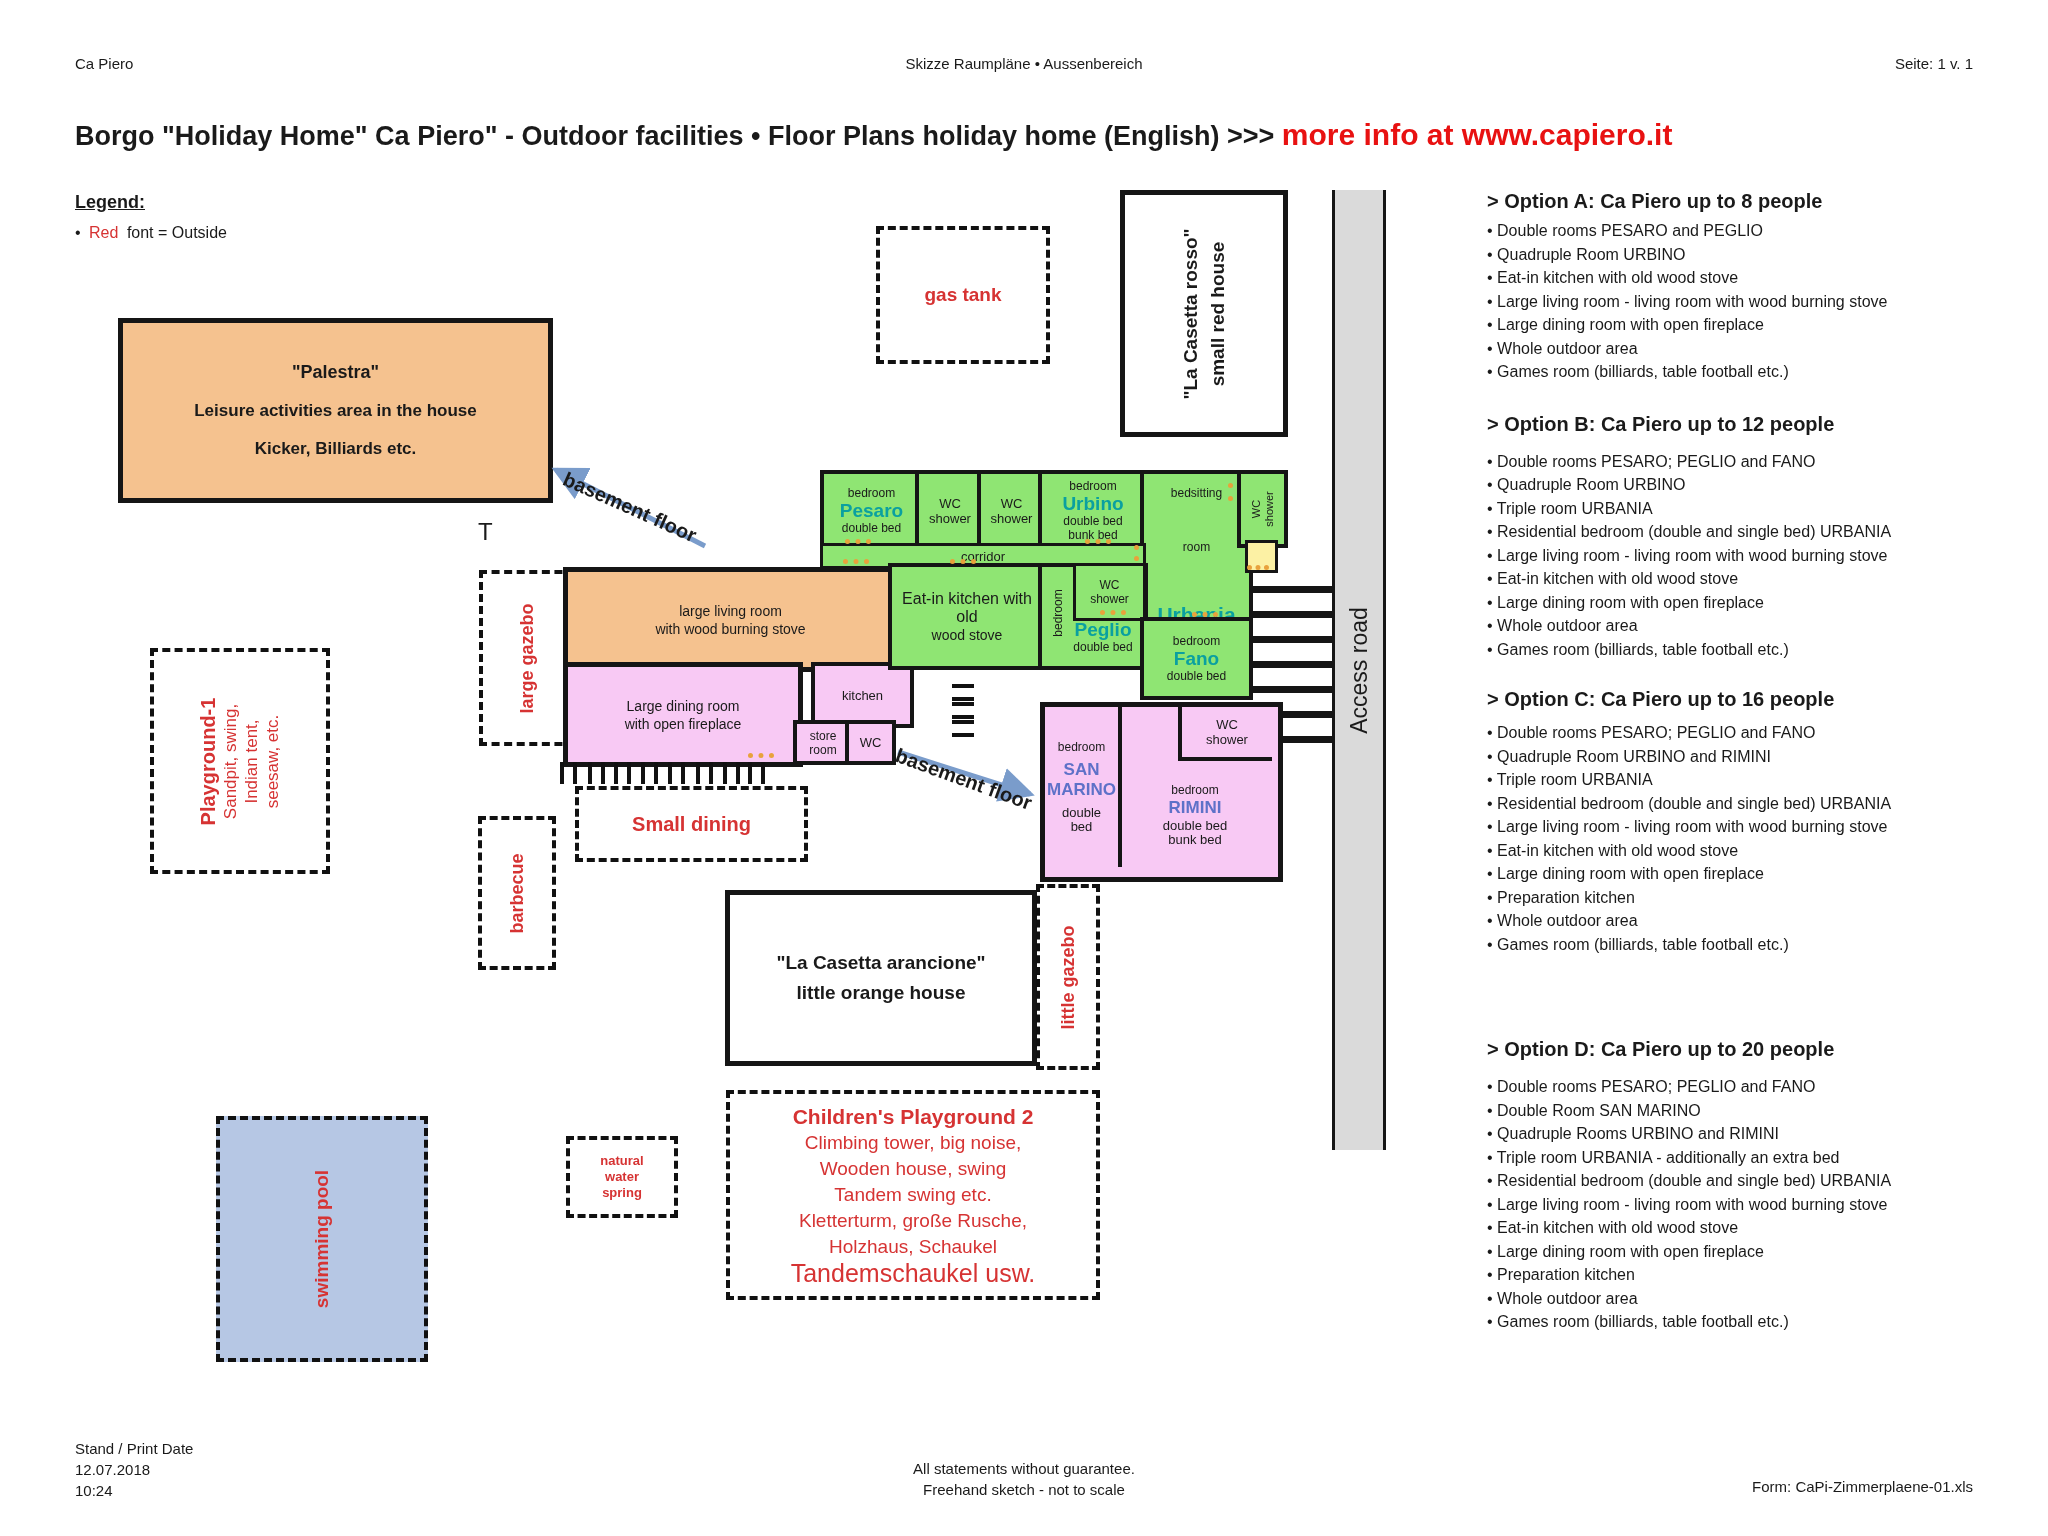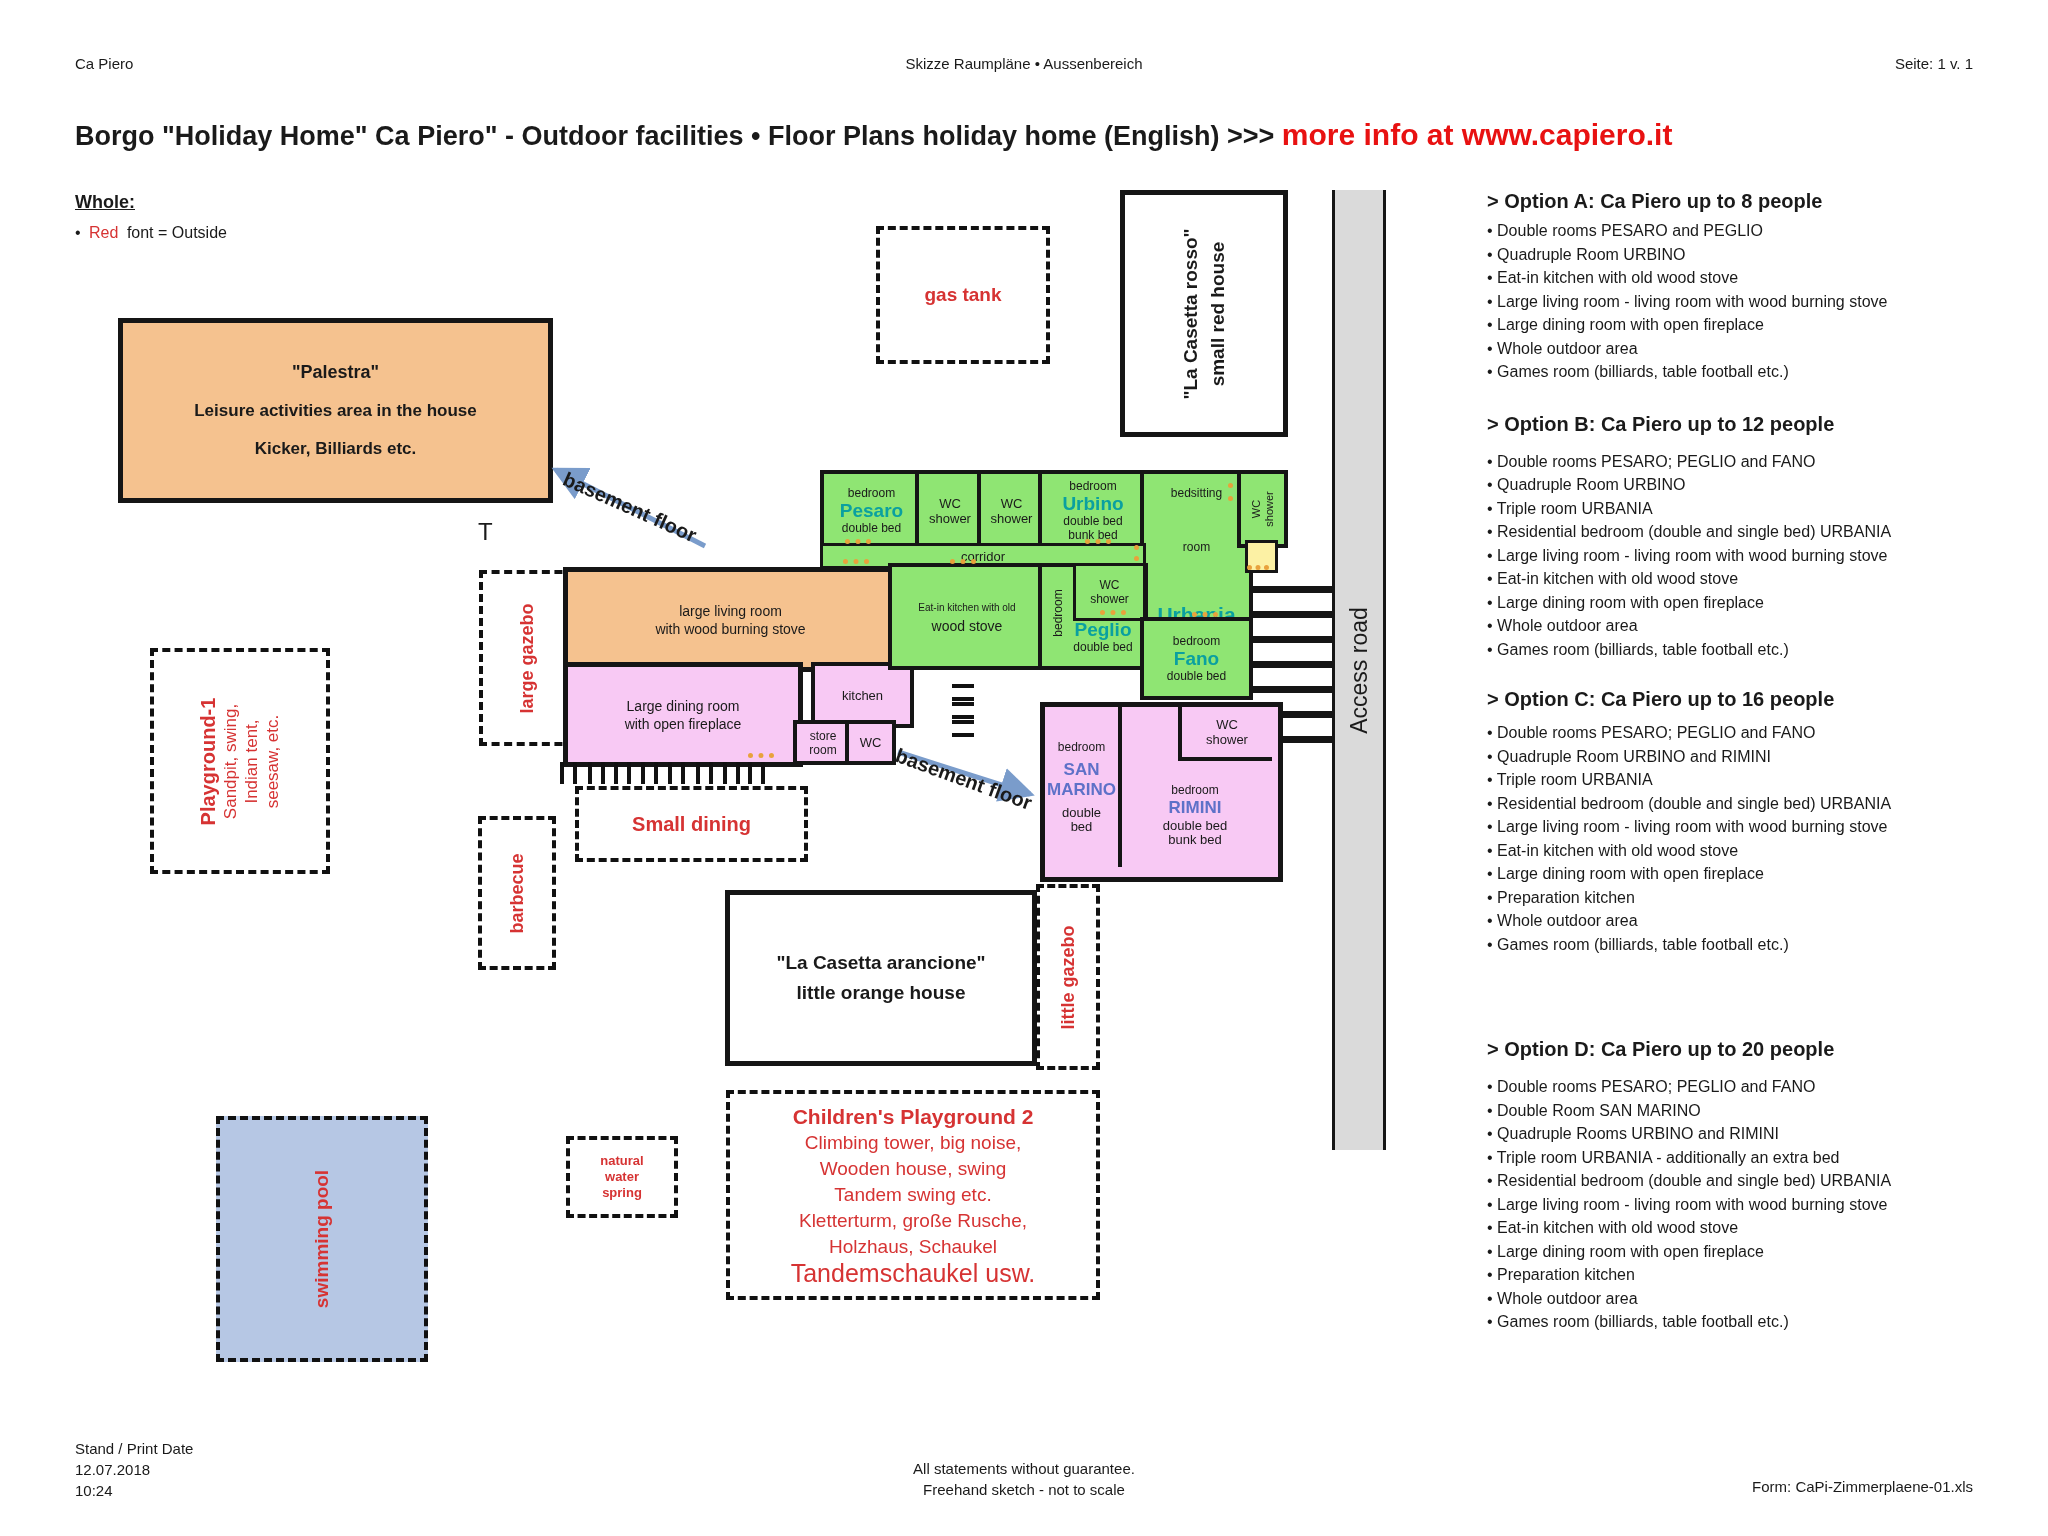--- a/index.html
+++ b/index.html
@@ -37,21 +37,21 @@
 
   <div class="abs" style="left:75px;top:55px;font-size:15px;">Ca Piero</div>
   <div class="abs" style="left:0;top:55px;width:2048px;text-align:center;font-size:15px;">Skizze Raumpläne • Aussenbereich</div>
   <div class="abs" style="right:75px;top:55px;font-size:15px;">Seite: 1 v. 1</div>
 
   <div class="abs" style="left:75px;top:118px;font-size:27px;font-weight:bold;white-space:nowrap;">
     <span>Borgo "Holiday Home" Ca Piero" - Outdoor facilities • Floor Plans holiday home (English) &gt;&gt;&gt;</span>
     <span style="color:#E81111;font-size:30px;">more info at www.capiero.it</span>
   </div>
 
-  <div class="abs" style="left:75px;top:192px;font-size:18px;font-weight:bold;text-decoration:underline;">Whole:</div>
+  <div class="abs" style="left:75px;top:192px;font-size:18px;font-weight:bold;text-decoration:underline;">Legend:</div>
   <div class="abs" style="left:75px;top:224px;font-size:16px;">
     <span>•</span>
     <span class="red" style="margin-left:4px;">Red</span>
     <span style="margin-left:4px;">font = Outside</span>
   </div>
 
   <div class="abs orange wall5 col" style="left:118px;top:318px;width:425px;height:175px;gap:18px;">
     <div style="font-weight:bold;font-size:18px;">"Palestra"</div>
     <div style="font-weight:bold;font-size:17px;">Leisure activities area in the house</div>
     <div style="font-weight:bold;font-size:17px;">Kicker, Billiards etc.</div>
@@ -216,21 +216,21 @@
     </div>
   </div>
 
   <div class="abs wall" style="left:1245px;top:540px;width:27px;height:27px;background:#FCF1A4;border-width:3px;"></div>
 
   <div class="abs green wall ctr" style="left:820px;top:543px;width:320px;height:20px;border-width:3px;">
     <span style="font-size:13px;">corridor</span>
   </div>
 
   <div class="abs green wall col" style="left:888px;top:563px;width:150px;height:99px;">
-    <div style="font-size:10px;line-height:18px;">Eat-in kitchen with old</div>
+    <div style="font-size:16px;line-height:18px;">Eat-in kitchen with old</div>
     <div style="font-size:14px;line-height:18px;">wood stove</div>
   </div>
 
   <div class="abs green wall" style="left:1038px;top:563px;width:102px;height:99px;">
     <div class="abs ctr" style="left:0;top:0;width:32px;height:92px;">
       <span class="rot small">bedroom</span>
     </div>
     <div class="abs col" style="left:26px;top:46px;width:70px;height:46px;">
       <div class="roomname">Peglio</div>
       <div class="small">double bed</div>

